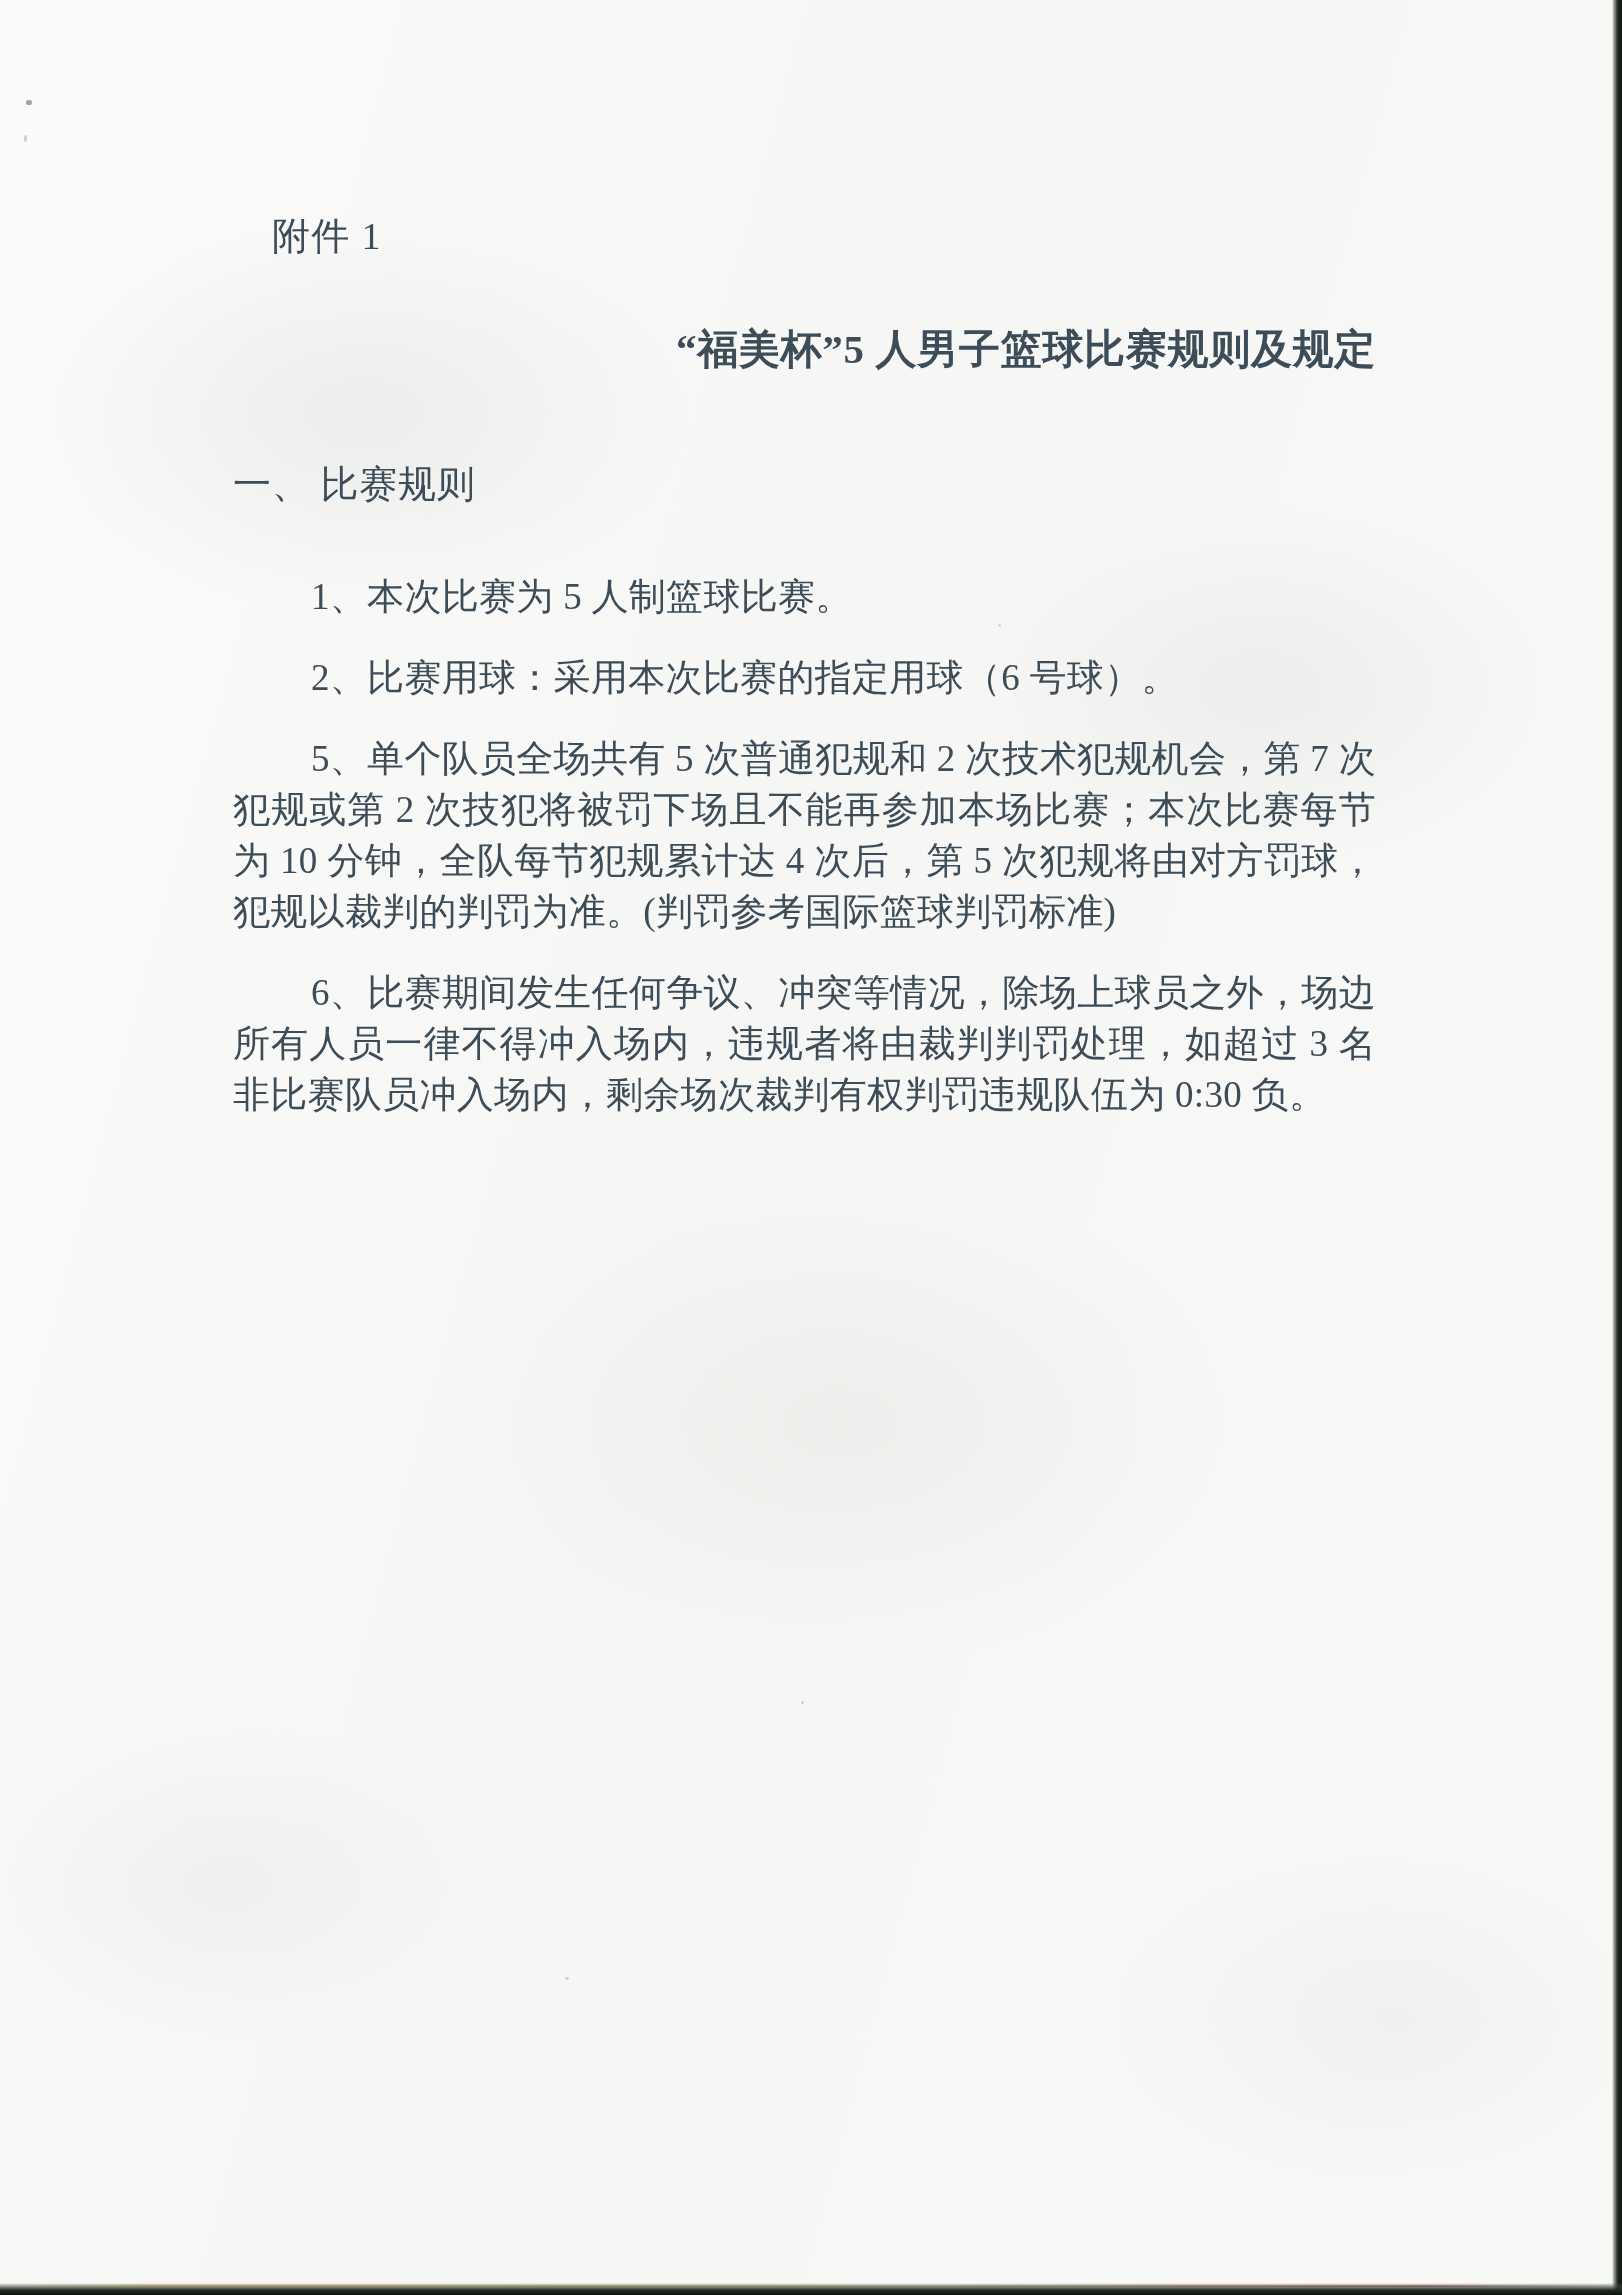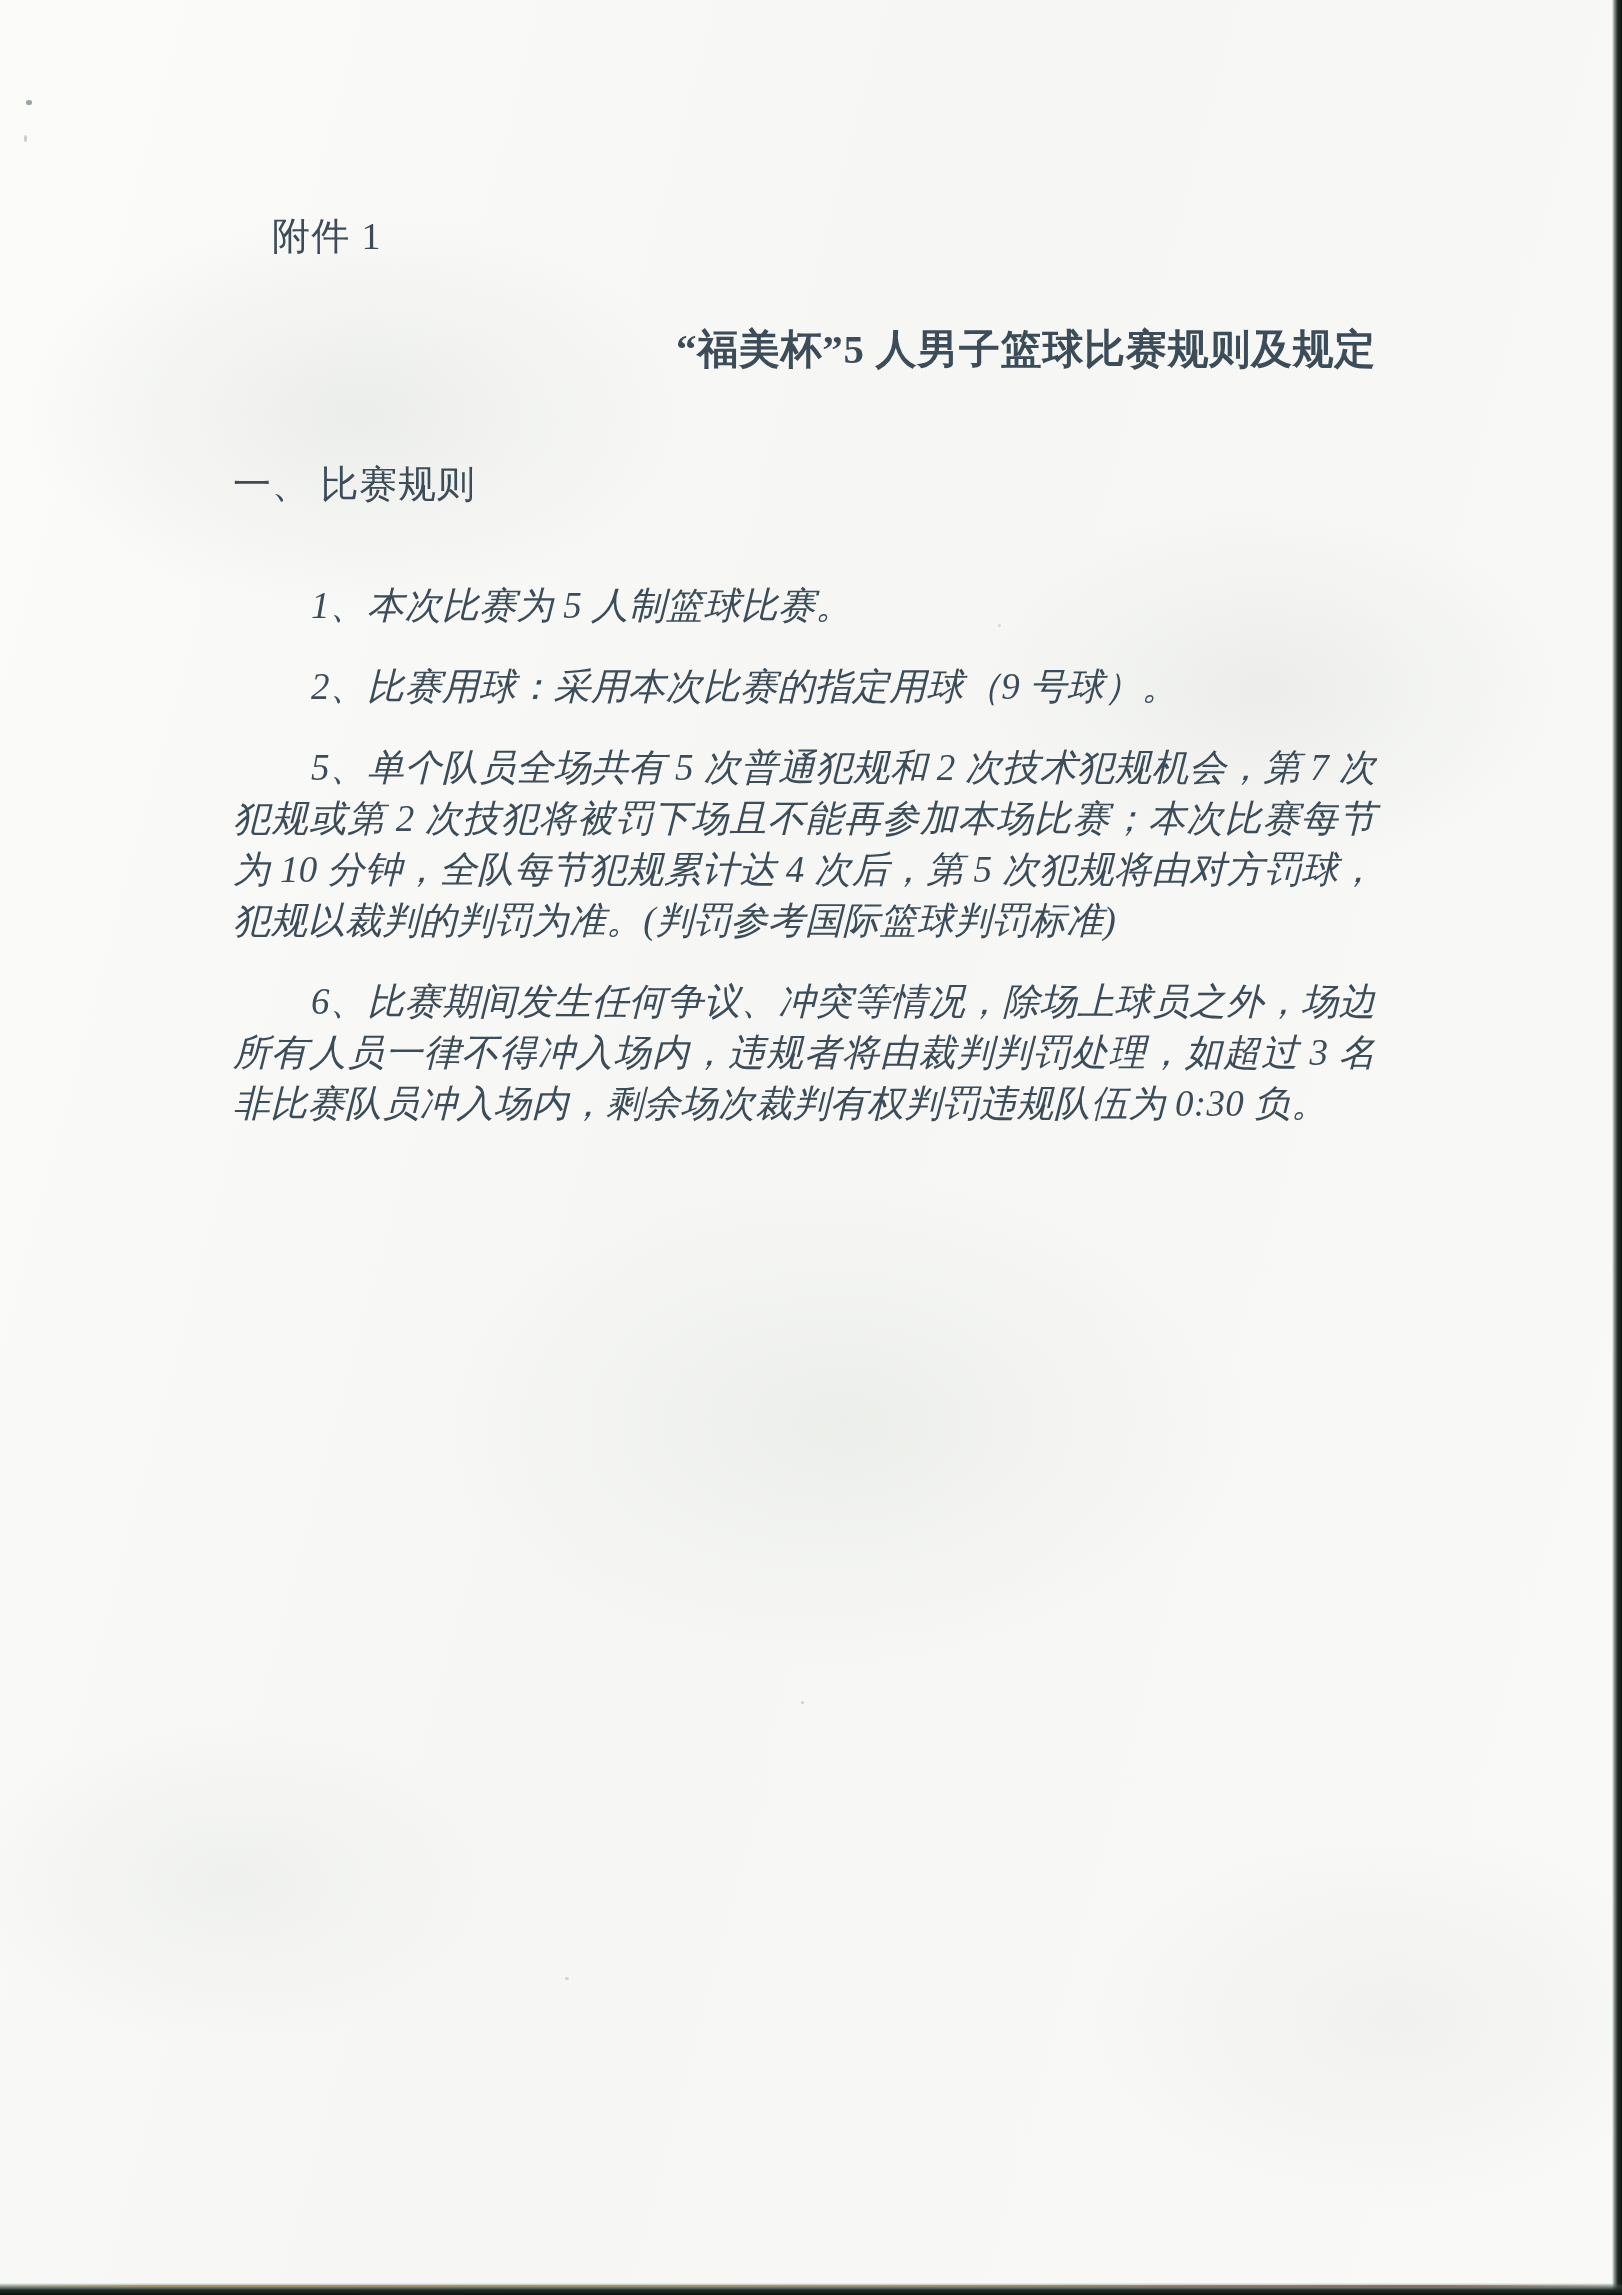--- a/index.html
+++ b/index.html
@@ -102,29 +102,28 @@
   }
 
   .body-block {
     position: absolute;
     left: 0;
     top: 571px;
     width: 1143px;
   }
 
   p.item {
-    margin: 9px 0 30px 0;
+    margin: 0 0 30px 0;
     font-size: 37px;
     line-height: 51px;
     text-align: justify;
     text-justify: inter-character;
     text-indent: 78px;
     letter-spacing: 0.3px;
     word-break: break-all;
-    font-style: italic;
   }
 
   p.item:last-child { margin-bottom: 0; }
 </style>
 </head>
 <body>
 
 <div class="page">
 
   <div class="speck" style="left:26px; top:100px; width:5.9px; height:4.6px;"></div>
@@ -137,21 +136,21 @@
   <div class="content">
 
     <div class="attachment-label">附件 1</div>
 
     <div class="doc-title">“福美杯”5 人男子篮球比赛规则及规定</div>
 
     <div class="section-heading">一、 比赛规则</div>
 
     <div class="body-block">
       <p class="item">1、本次比赛为 5 人制篮球比赛。</p>
-      <p class="item">2、比赛用球：采用本次比赛的指定用球（9 号球）。</p>
+      <p class="item">2、比赛用球：采用本次比赛的指定用球（6 号球）。</p>
       <p class="item">5、单个队员全场共有 5 次普通犯规和 2 次技术犯规机会，第 7 次犯规或第 2 次技犯将被罚下场且不能再参加本场比赛；本次比赛每节为 10 分钟，全队每节犯规累计达 4 次后，第 5 次犯规将由对方罚球，犯规以裁判的判罚为准。(判罚参考国际篮球判罚标准)</p>
       <p class="item">6、比赛期间发生任何争议、冲突等情况，除场上球员之外，场边所有人员一律不得冲入场内，违规者将由裁判判罚处理，如超过 3 名非比赛队员冲入场内，剩余场次裁判有权判罚违规队伍为 0:30 负。</p>
     </div>
 
   </div>
 
   <div class="scan-edge-right"></div>
   <div class="scan-edge-bottom"></div>
 
 </div>

